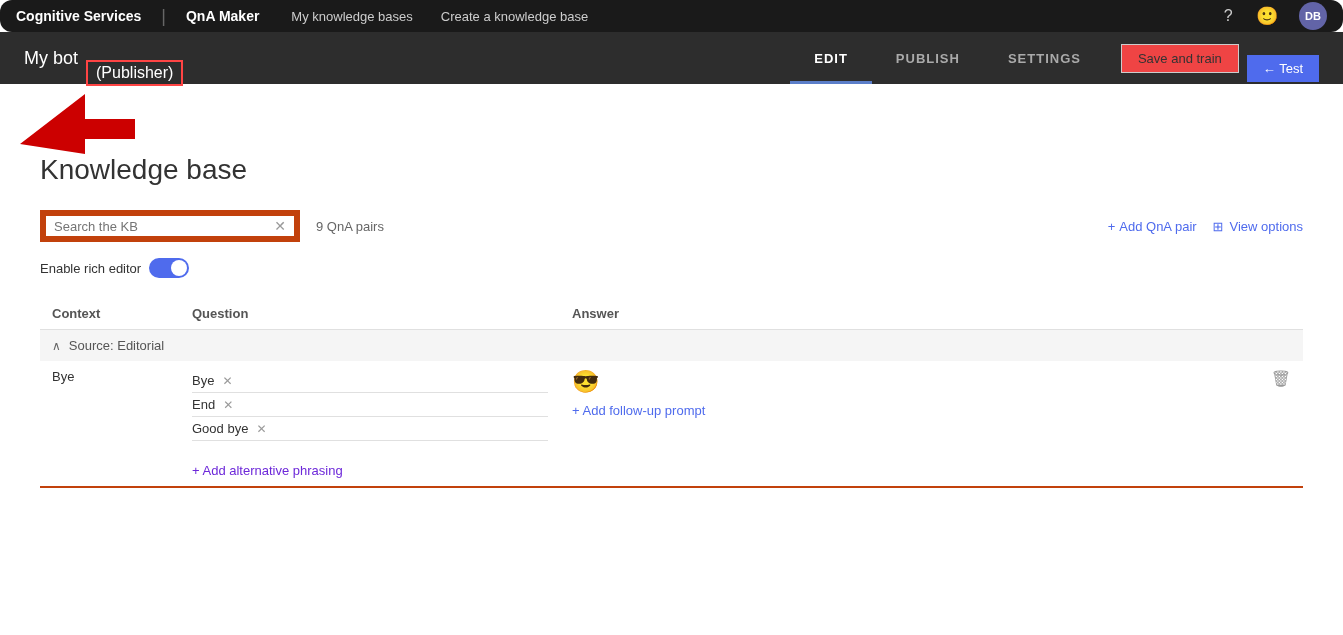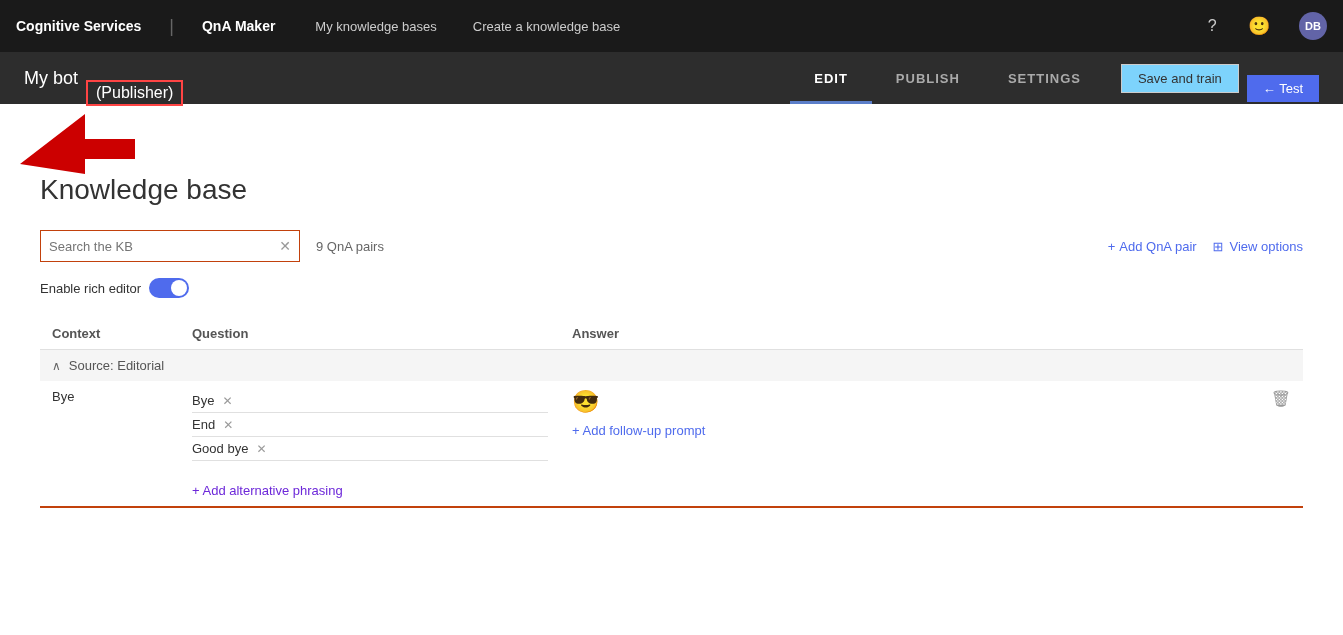--- a/index.html
+++ b/index.html
@@ -5,22 +5,23 @@
     * { margin: 0; padding: 0; box-sizing: border-box; }
     body { font-family: 'Segoe UI', Arial, sans-serif; background: #fff; color: #333; font-size: 14px; }
 
     
     .top-nav {
       background: #1a1a1a;
       color: #fff;
       display: flex;
       align-items: center;
       padding: 0 16px;
-      height: 52px;
-      gap: 16px;
+      height: 32px;
+      gap: 8px;
+      border-radius: 12px;
     }
     .top-nav .brand { font-size: 14px; font-weight: 600; color: #fff; }
     .top-nav .divider { color: #666; margin: 0 12px; font-size: 18px; font-weight: 100; }
     .top-nav .app-name { color: #fff; font-size: 14px; font-weight: 700; margin-right: 24px; }
     .top-nav .nav-link { color: #ccc; font-size: 13px; margin-right: 20px; cursor: pointer; text-decoration: none; }
     .top-nav .spacer { flex: 1; }
     .top-nav .help-icon { color: #ccc; font-size: 16px; margin-right: 16px; cursor: pointer; }
     .top-nav .emoji-icon { font-size: 18px; margin-right: 12px; cursor: pointer; }
     .top-nav .avatar { width: 28px; height: 28px; border-radius: 50%; background: #6264a7; color: #fff; display: flex; align-items: center; justify-content: center; font-size: 11px; font-weight: 600; cursor: pointer; }
 
@@ -78,21 +79,21 @@
       height: 3px;
       background: #5b7ec9;
     }
     .sub-header .actions {
       display: flex;
       align-items: center;
       gap: 8px;
       margin-left: 16px;
     }
     .sub-header .btn-save {
-      background: #7dd3fc;
+      background: #ef4444;
       color: #333;
       border: 1px solid #ccc;
       padding: 6px 16px;
       font-size: 13px;
       font-weight: 500;
       cursor: pointer;
       white-space: nowrap;
     }
     .sub-header .btn-test {
       background: #4f6bed;
@@ -123,21 +124,21 @@
     
     .toolbar {
       display: flex;
       align-items: center;
       margin-bottom: 16px;
       gap: 16px;
     }
     .search-box {
       display: flex;
       align-items: center;
-      border: 1px solid #c2410c;
+      border: 6px solid #c2410c;
       padding: 0 8px;
       width: 260px;
       height: 32px;
       background: #fff;
     }
     .search-box input {
       border: none;
       outline: none;
       flex: 1;
       font-size: 13px;

